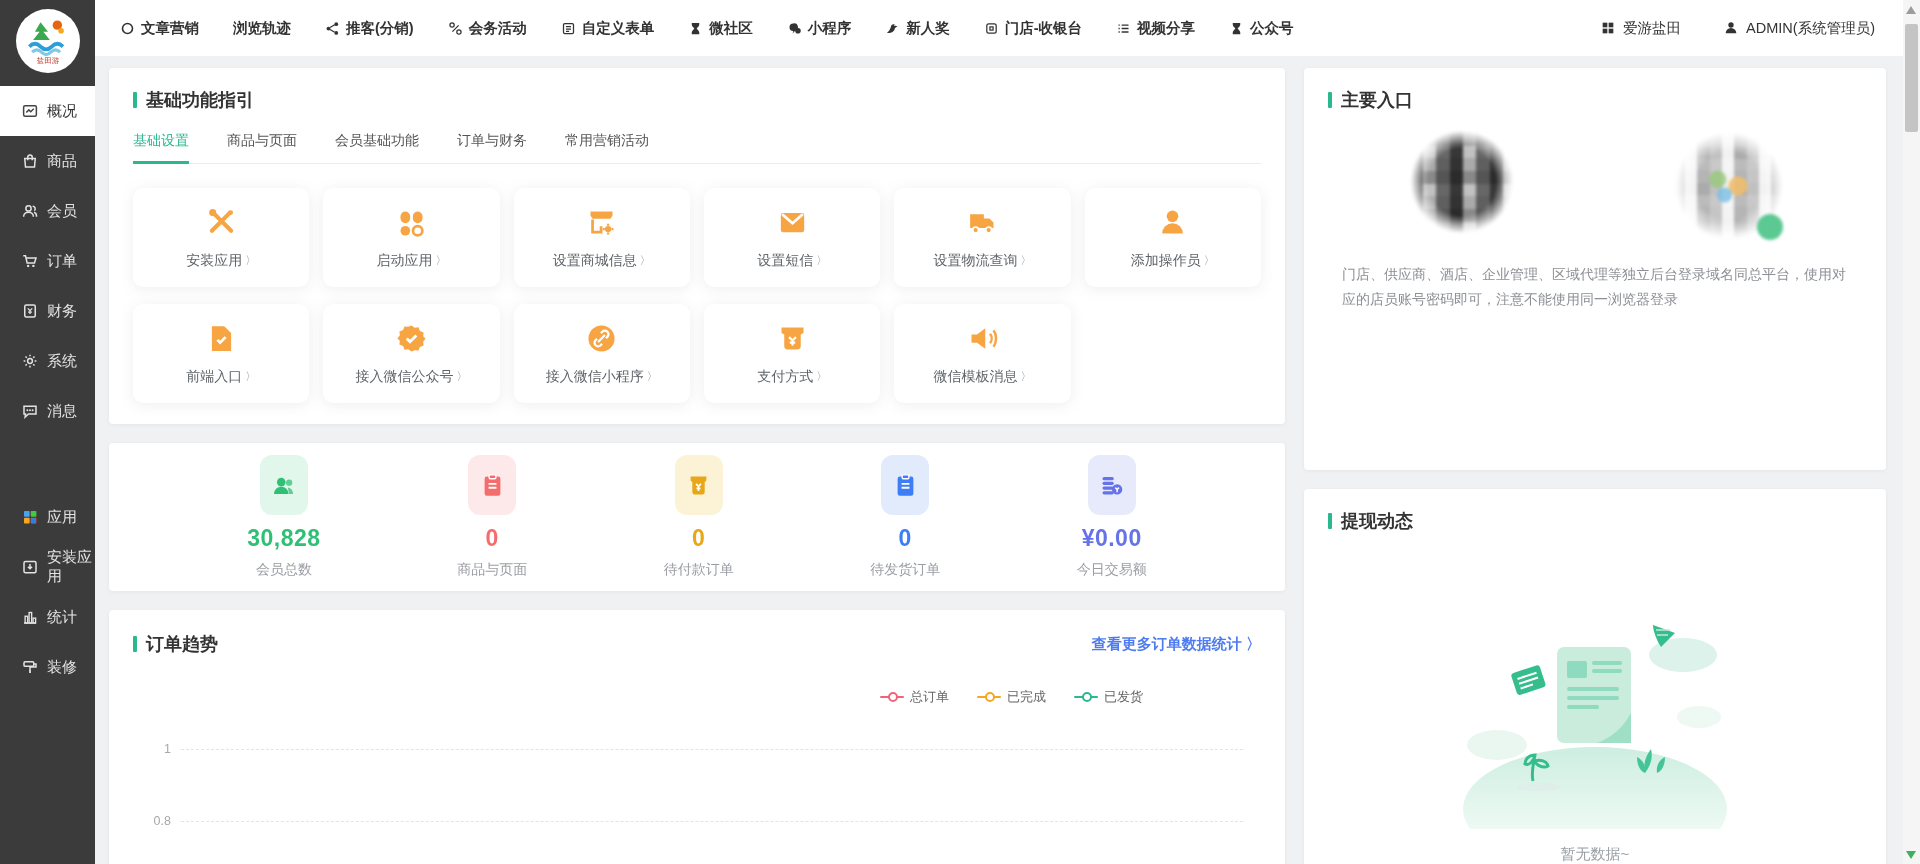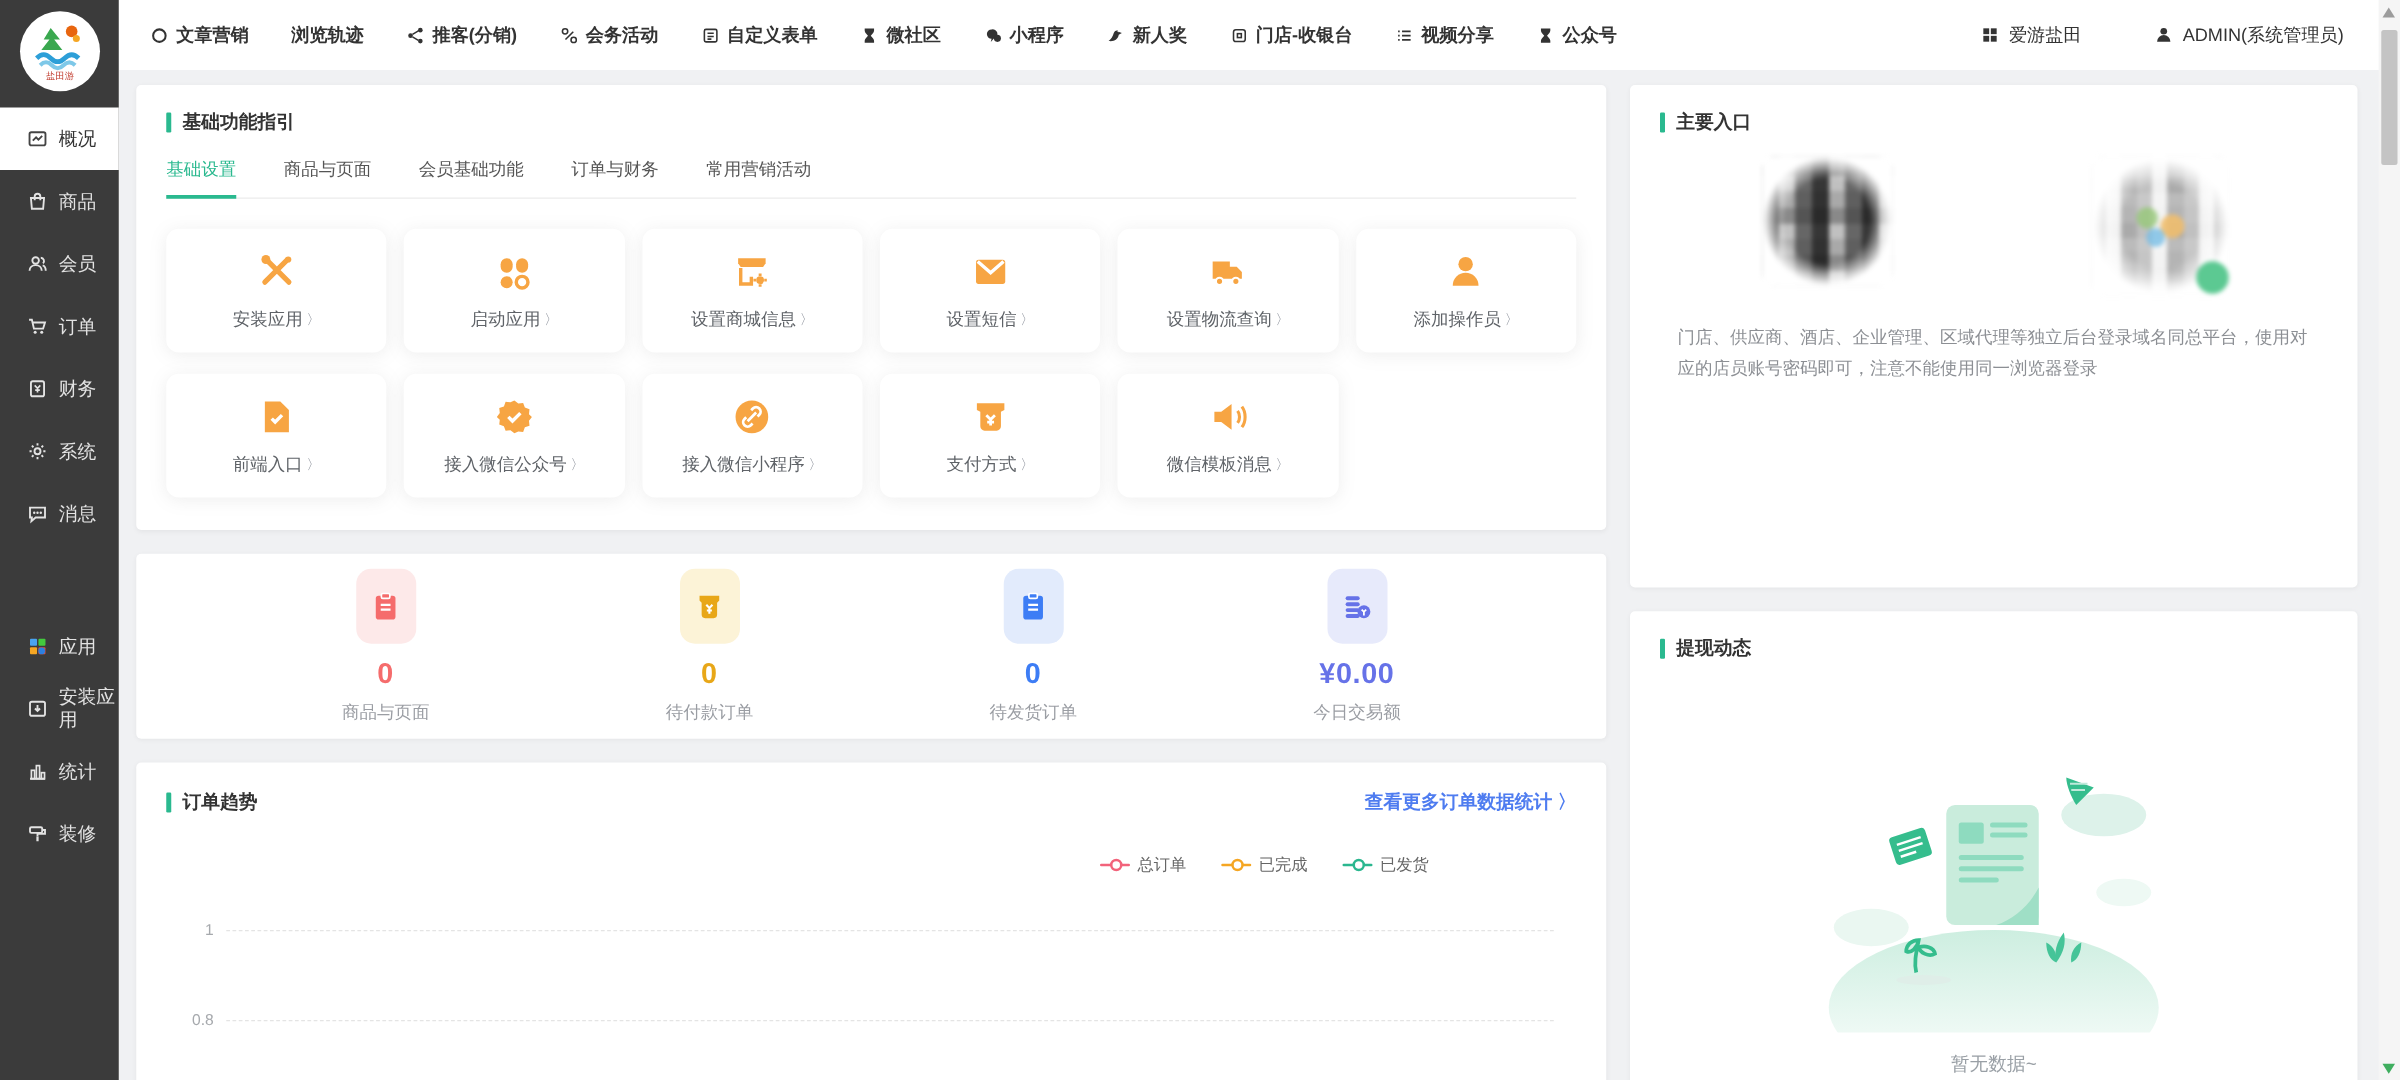--- a/index.html
+++ b/index.html
@@ -17,31 +17,31 @@
   .side-item.active { background:#ffffff; color:#333; }
   .side-item.active svg { color:#444; }
   .side-bottom { margin-top:56px; }
 
   
   .topbar { position:absolute; left:95px; top:0; width:1808px; height:56px; background:#fff;
     display:flex; align-items:center; padding:0 28px 0 25px; z-index:5; }
   .nav-item { display:flex; align-items:center; gap:6px; margin-right:34px; font-size:14.5px;
     font-weight:600; color:#333; cursor:pointer; white-space:nowrap; }
   .nav-item svg { width:15px; height:15px; color:#333; }
-  .topbar-right { margin-left:auto; display:flex; align-items:flex-start; gap:58px; }
+  .topbar-right { margin-left:auto; display:flex; align-items:flex-start; gap:42px; }
   .topbar-chip { display:flex; align-items:center; gap:7px; font-size:14.5px; color:#333; cursor:pointer; }
   .topbar-chip svg { width:16px; height:16px; color:#333; }
 
   
   .content { position:absolute; left:95px; top:56px; width:1808px; height:808px;
     padding:12px 17px 0 14px; display:flex; gap:19px; overflow:hidden; }
   .main-col { width:1176px; flex:0 0 1176px; }
   .right-col { flex:1; }
   .card { background:#fff; border-radius:4px; box-shadow:0 1px 4px rgba(0,0,0,.05); }
-  .card-title { display:flex; align-items:center; gap:9px; font-size:15px; font-weight:bold; color:#333; }
+  .card-title { display:flex; align-items:center; gap:9px; font-size:18px; font-weight:bold; color:#333; }
   .green-bar { width:4px; height:16px; background:#2ab98f; border-radius:1px; }
 
   
   .guide { height:356px; padding:20px 24px; }
   .tabs { display:flex; gap:38px; margin-top:20px; border-bottom:1px solid #ececec; }
   .tab { font-size:14px; color:#555; padding-bottom:11px; border-bottom:3px solid transparent;
     cursor:pointer; margin-bottom:-1px; }
   .tab.active { color:#2ab98f; border-bottom-color:#2ab98f; }
   .fn-grid { display:grid; grid-template-columns:repeat(6,1fr); gap:17px 14px; margin-top:24px; }
   .fn-card { height:99px; border-radius:10px; background:#fff; box-shadow:0 2px 14px rgba(120,120,120,.13);
@@ -587,20 +587,29 @@
               </svg>
             <span class="fn-label">
                 <span>微信模板消息</span>
                 <span class="chev">〉</span>
               </span>
           </div>
         </div>
       </section>
 
       <section class="card stats">
+        <div class="stat">
+          <div class="stat-tile bg-green c-green">
+              <svg>
+                <use href="#st-users"></use>
+              </svg>
+            </div>
+          <div class="stat-value c-green">30,828</div>
+          <div class="stat-label">会员总数</div>
+        </div>
         <div class="stat">
           <div class="stat-tile bg-red c-red">
               <svg>
                 <use href="#st-clip"></use>
               </svg>
             </div>
           <div class="stat-value c-red">0</div>
           <div class="stat-label">商品与页面</div>
         </div>
         <div class="stat">

